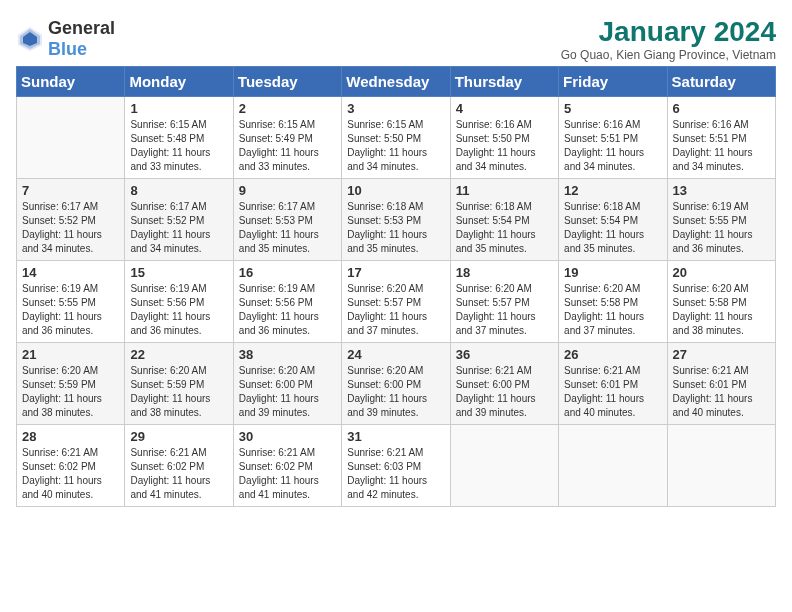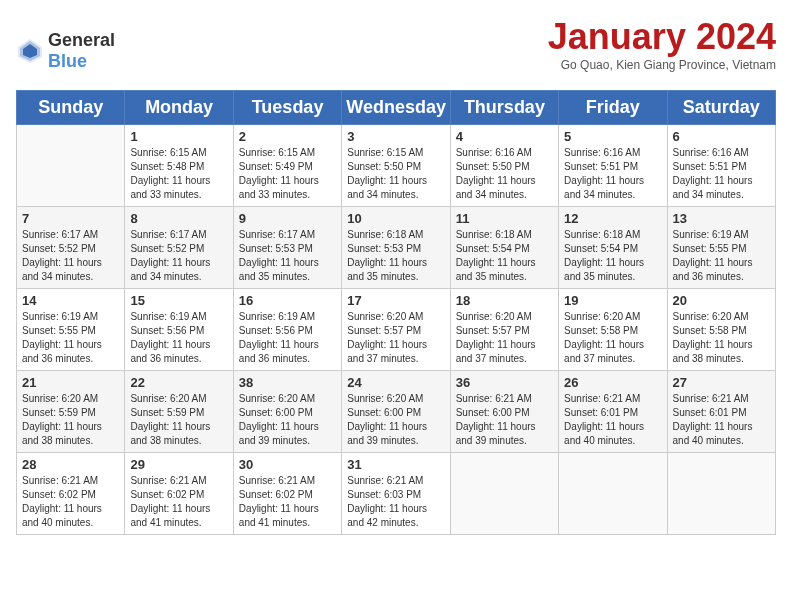--- a/index.html
+++ b/index.html
@@ -6,22 +6,22 @@
     body {
       font-family: Arial, sans-serif;
       background: #fff;
       width: 792px;
       min-height: 612px;
       padding: 16px;
     }
     .header {
       display: flex;
       justify-content: space-between;
-      align-items: flex-end;
-      margin-bottom: 18px;
+      align-items: center;
+      margin-bottom: 4px;
     }
     .logo {
       display: flex;
       align-items: center;
       gap: 4px;
     }
     .logo-text-general {
       font-size: 18px;
       font-weight: bold;
       color: #333;
@@ -32,40 +32,40 @@
       color: #4a90d9;
     }
     .logo-icon {
       width: 28px;
       height: 28px;
     }
     .title-block {
       text-align: right;
     }
     .calendar-title {
-      font-size: 36px;
-      font-weight: bold;
-      color: #b91c1c;
+      font-size: 28px;
+      font-weight: bold;
+      color: #0f766e;
     }
     .calendar-subtitle {
       font-size: 12px;
       color: #555;
     }
     table {
       width: 100%;
       border-collapse: collapse;
       table-layout: fixed;
     }
     thead tr th {
       background-color: #3a6bb5;
       color: #fff;
-      font-size: 18px;
+      font-size: 15px;
       font-weight: bold;
       padding: 6px 4px;
-      text-align: center;
+      text-align: left;
       border: 1px solid #5580c0;
     }
     tbody tr td {
       border: 1px solid #ccc;
       vertical-align: top;
       padding: 4px 5px;
       font-size: 10.5px;
       color: #333;
       height: 78px;
       background: #fff;

